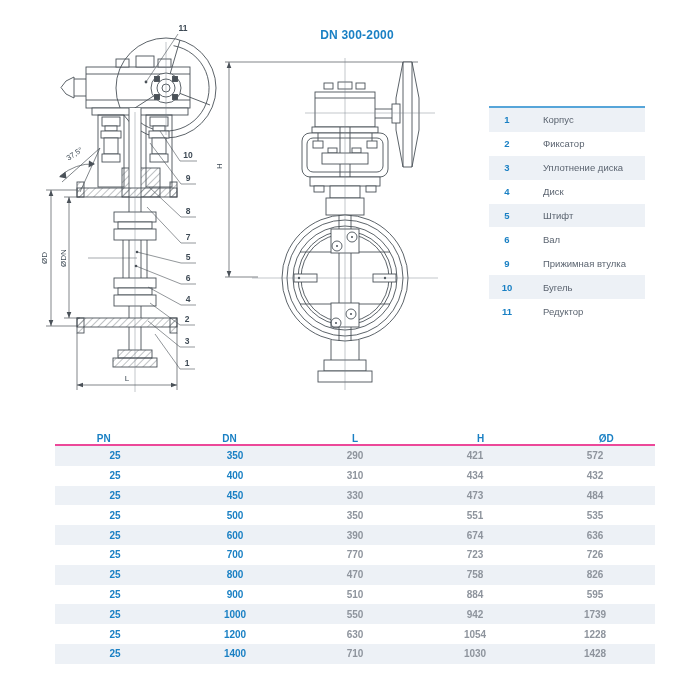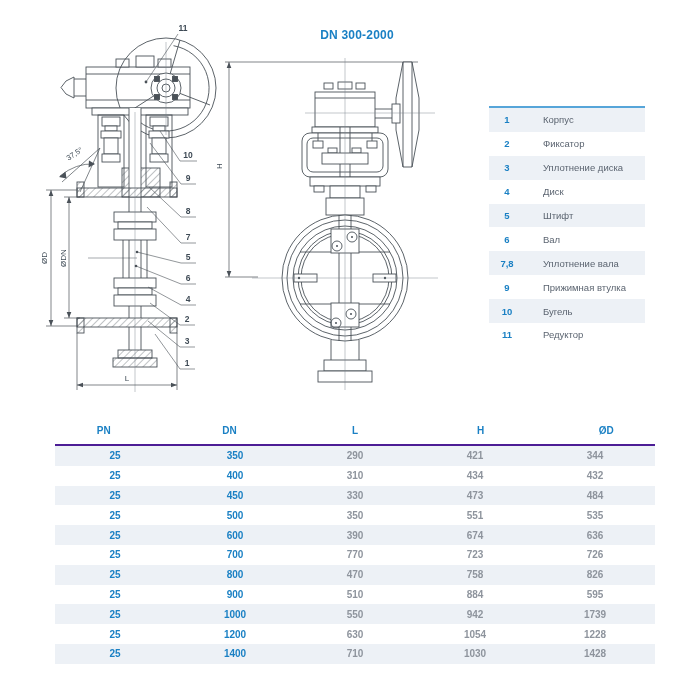--- a/index.html
+++ b/index.html
@@ -20,21 +20,21 @@
 
   
   .legend{position:absolute;left:489px;top:106px;width:156px;border-top:2px solid #56a5d9;}
   .legend-row{display:flex;align-items:center;height:23.9px;font-size:9.5px;}
   .legend-row.alt{background:#edf1f6;}
   .legend-num{width:36px;text-align:center;color:#1a80c4;font-weight:bold;}
   .legend-label{color:#5b6470;padding-left:18px;}
 
   
   .spec{position:absolute;left:55px;top:425px;width:600px;}
-  .spec-head{display:flex;align-items:flex-start;height:19px;border-bottom:2px solid #4c1d95;gap:28px;}
+  .spec-head{display:flex;align-items:flex-end;height:19px;border-bottom:2px solid #ec4899;gap:28px;}
   .spec-head span{flex:1;text-align:center;color:#1a80c4;font-weight:bold;font-size:10px;}
   .spec-row{display:flex;align-items:center;height:19.8px;}
   .spec-row.alt{background:#edf1f6;}
   .spec-row span{flex:1;text-align:center;font-size:10px;font-weight:bold;}
   .spec-row span.blue{color:#1a80c4;font-weight:bold;}
   .spec-row span.gray{color:#8e949d;}
 </style>
 </head>
 <body>
 
@@ -323,24 +323,20 @@
         <span class="legend-label">Диск</span>
       </div>
       <div class="legend-row alt">
         <span class="legend-num">5</span>
         <span class="legend-label">Штифт</span>
       </div>
       <div class="legend-row">
         <span class="legend-num">6</span>
         <span class="legend-label">Вал</span>
       </div>
-      <div class="legend-row alt">
-        <span class="legend-num">7,8</span>
-        <span class="legend-label">Уплотнение вала</span>
-      </div>
       <div class="legend-row">
         <span class="legend-num">9</span>
         <span class="legend-label">Прижимная втулка</span>
       </div>
       <div class="legend-row alt">
         <span class="legend-num">10</span>
         <span class="legend-label">Бугель</span>
       </div>
       <div class="legend-row">
         <span class="legend-num">11</span>
@@ -355,21 +351,21 @@
         <span>L</span>
         <span>H</span>
         <span>ØD</span>
       </div>
     <div id="spec-body">
         <div class="spec-row alt">
           <span class="blue">25</span>
           <span class="blue">350</span>
           <span class="gray">290</span>
           <span class="gray">421</span>
-          <span class="gray">344</span>
+          <span class="gray">572</span>
         </div>
         <div class="spec-row">
           <span class="blue">25</span>
           <span class="blue">400</span>
           <span class="gray">310</span>
           <span class="gray">434</span>
           <span class="gray">432</span>
         </div>
         <div class="spec-row alt">
           <span class="blue">25</span>

